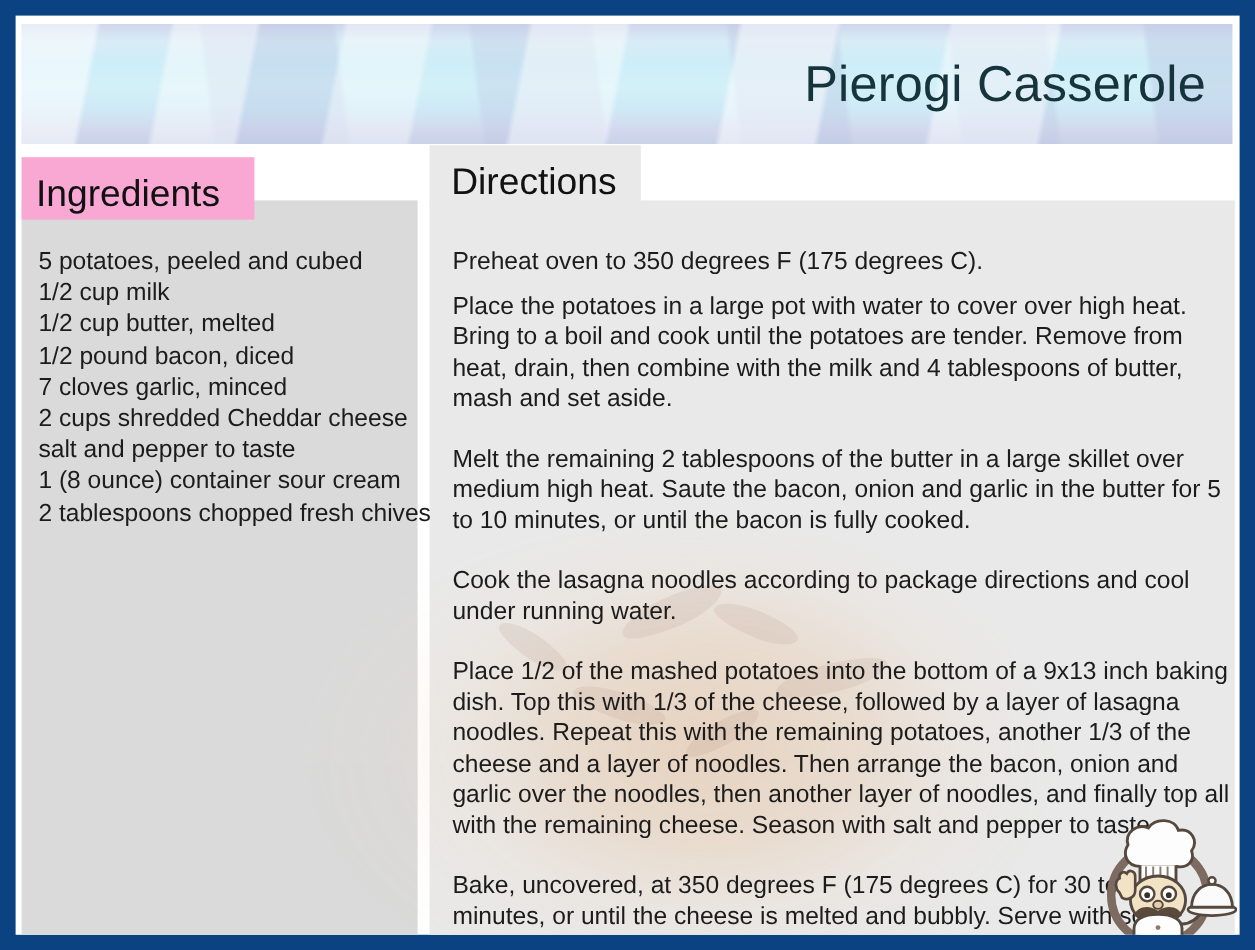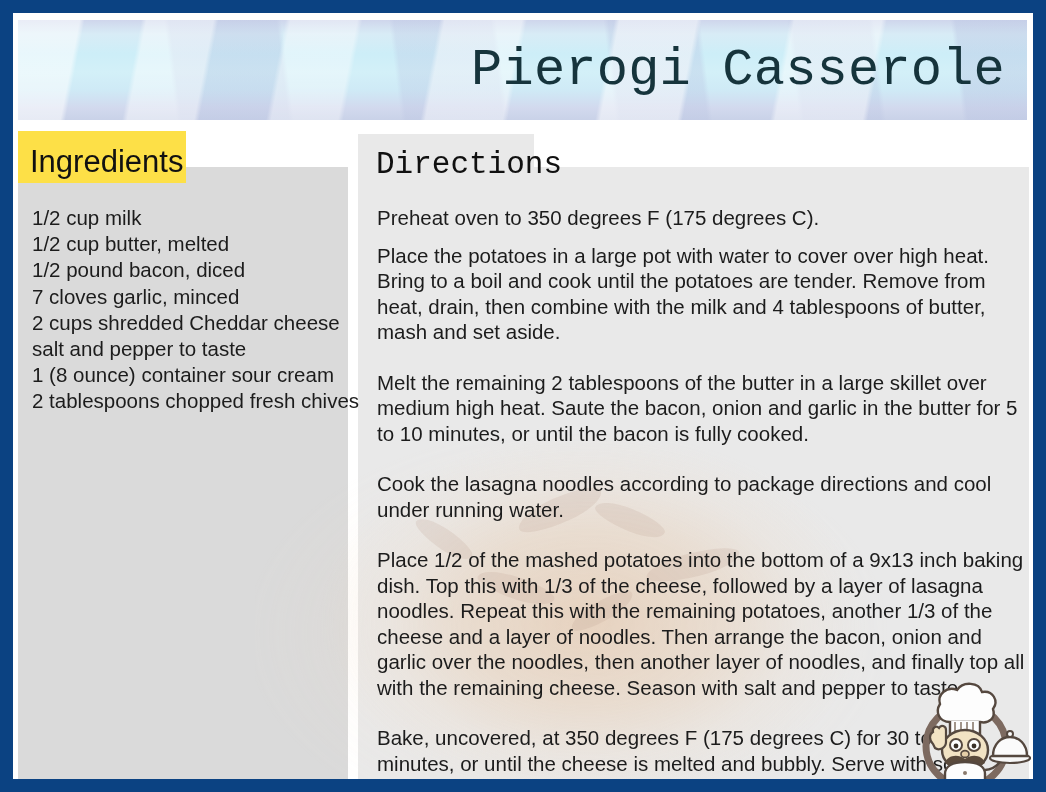--- a/index.html
+++ b/index.html
@@ -32,26 +32,25 @@
     background:
       linear-gradient(101deg, rgba(255,255,255,0.55) 0 6%, rgba(0,0,0,0) 6.5% 12%, rgba(255,255,255,0.45) 12.5% 19%, rgba(0,0,0,0) 19.5% 26%, rgba(255,255,255,0.4) 26.5% 33%, rgba(0,0,0,0) 33.5% 41%, rgba(255,255,255,0.45) 41.5% 49%, rgba(0,0,0,0) 49.5% 58%, rgba(255,255,255,0.5) 58.5% 66%, rgba(0,0,0,0) 66.5% 75%, rgba(255,255,255,0.45) 75.5% 84%, rgba(0,0,0,0) 84.5% 100%),
       linear-gradient(-97deg, rgba(186,196,226,0.40) 0 7%, rgba(0,0,0,0) 7.5% 15%, rgba(186,196,226,0.30) 15.5% 23%, rgba(0,0,0,0) 23.5% 32%, rgba(186,196,226,0.35) 32.5% 41%, rgba(0,0,0,0) 41.5% 52%, rgba(186,196,226,0.30) 52.5% 62%, rgba(0,0,0,0) 62.5% 73%, rgba(186,196,226,0.35) 73.5% 84%, rgba(0,0,0,0) 84.5% 100%),
       linear-gradient(to bottom, #cfd6ec 0%, #d8ecf6 14%, #cdeef8 34%, #d3f0f8 52%, #cfeaf6 70%, #d2d9ee 88%, #c9d2e8 100%);
   }
   .banner-title {
     position: absolute;
     right: 22px;
     top: 50%;
     transform: translateY(-50%);
-    font-size: 52px;
+    font-size: 42px;
     font-weight: 400;
     color: #16343c;
     letter-spacing: 0.2px;
     white-space: nowrap;
-    font-family: Liberation Mono, monospace;
   }
 
   
   .watermark {
     position: absolute;
     left: 242px;
     top: 420px;
     width: 650px;
     height: 400px;
     pointer-events: none;
@@ -82,22 +81,22 @@
   .panel-directions  { left: 345px; top: 154px; width: 671px; height: 625px; background: #e9e9e9; }
 
   .tab {
     position: absolute;
     height: 52px;
     z-index: 4;
     display: flex;
     align-items: flex-end;
     box-sizing: border-box;
   }
-  .tab-ingredients { left: 5px; top: 118px; width: 168px; background: #fde047; padding: 0 0 4px 12px; align-items: flex-end; }
-  .tab-directions  { left: 345px; top: 121px; width: 176px; background: #e9e9e9; padding: 0 0 4px 18px; font-family: Liberation Mono, monospace; }
+  .tab-ingredients { left: 5px; top: 118px; width: 194px; background: #f9a8d4; padding: 0 0 4px 12px; align-items: flex-end; }
+  .tab-directions  { left: 345px; top: 108px; width: 176px; background: #e9e9e9; padding: 0 0 4px 18px; }
   .tab-label {
     font-size: 31px;
     font-weight: 400;
     color: #111111;
     line-height: 1.05;
   }
 
   
   .content {
     position: absolute;
@@ -156,20 +155,21 @@
   </div>
 
   <div class="tab tab-ingredients">
     <span class="tab-label">Ingredients</span>
   </div>
   <div class="tab tab-directions">
     <span class="tab-label">Directions</span>
   </div>
 
   <div class="content ingredients-body">
+    <div class="ingredient-line">5 potatoes, peeled and cubed</div>
     <div class="ingredient-line">1/2 cup milk</div>
     <div class="ingredient-line">1/2 cup butter, melted</div>
     <div class="ingredient-line">1/2 pound bacon, diced</div>
     <div class="ingredient-line">7 cloves garlic, minced</div>
     <div class="ingredient-line">2 cups shredded Cheddar cheese</div>
     <div class="ingredient-line">salt and pepper to taste</div>
     <div class="ingredient-line">1 (8 ounce) container sour cream</div>
     <div class="ingredient-line">2 tablespoons chopped fresh chives</div>
   </div>
 

